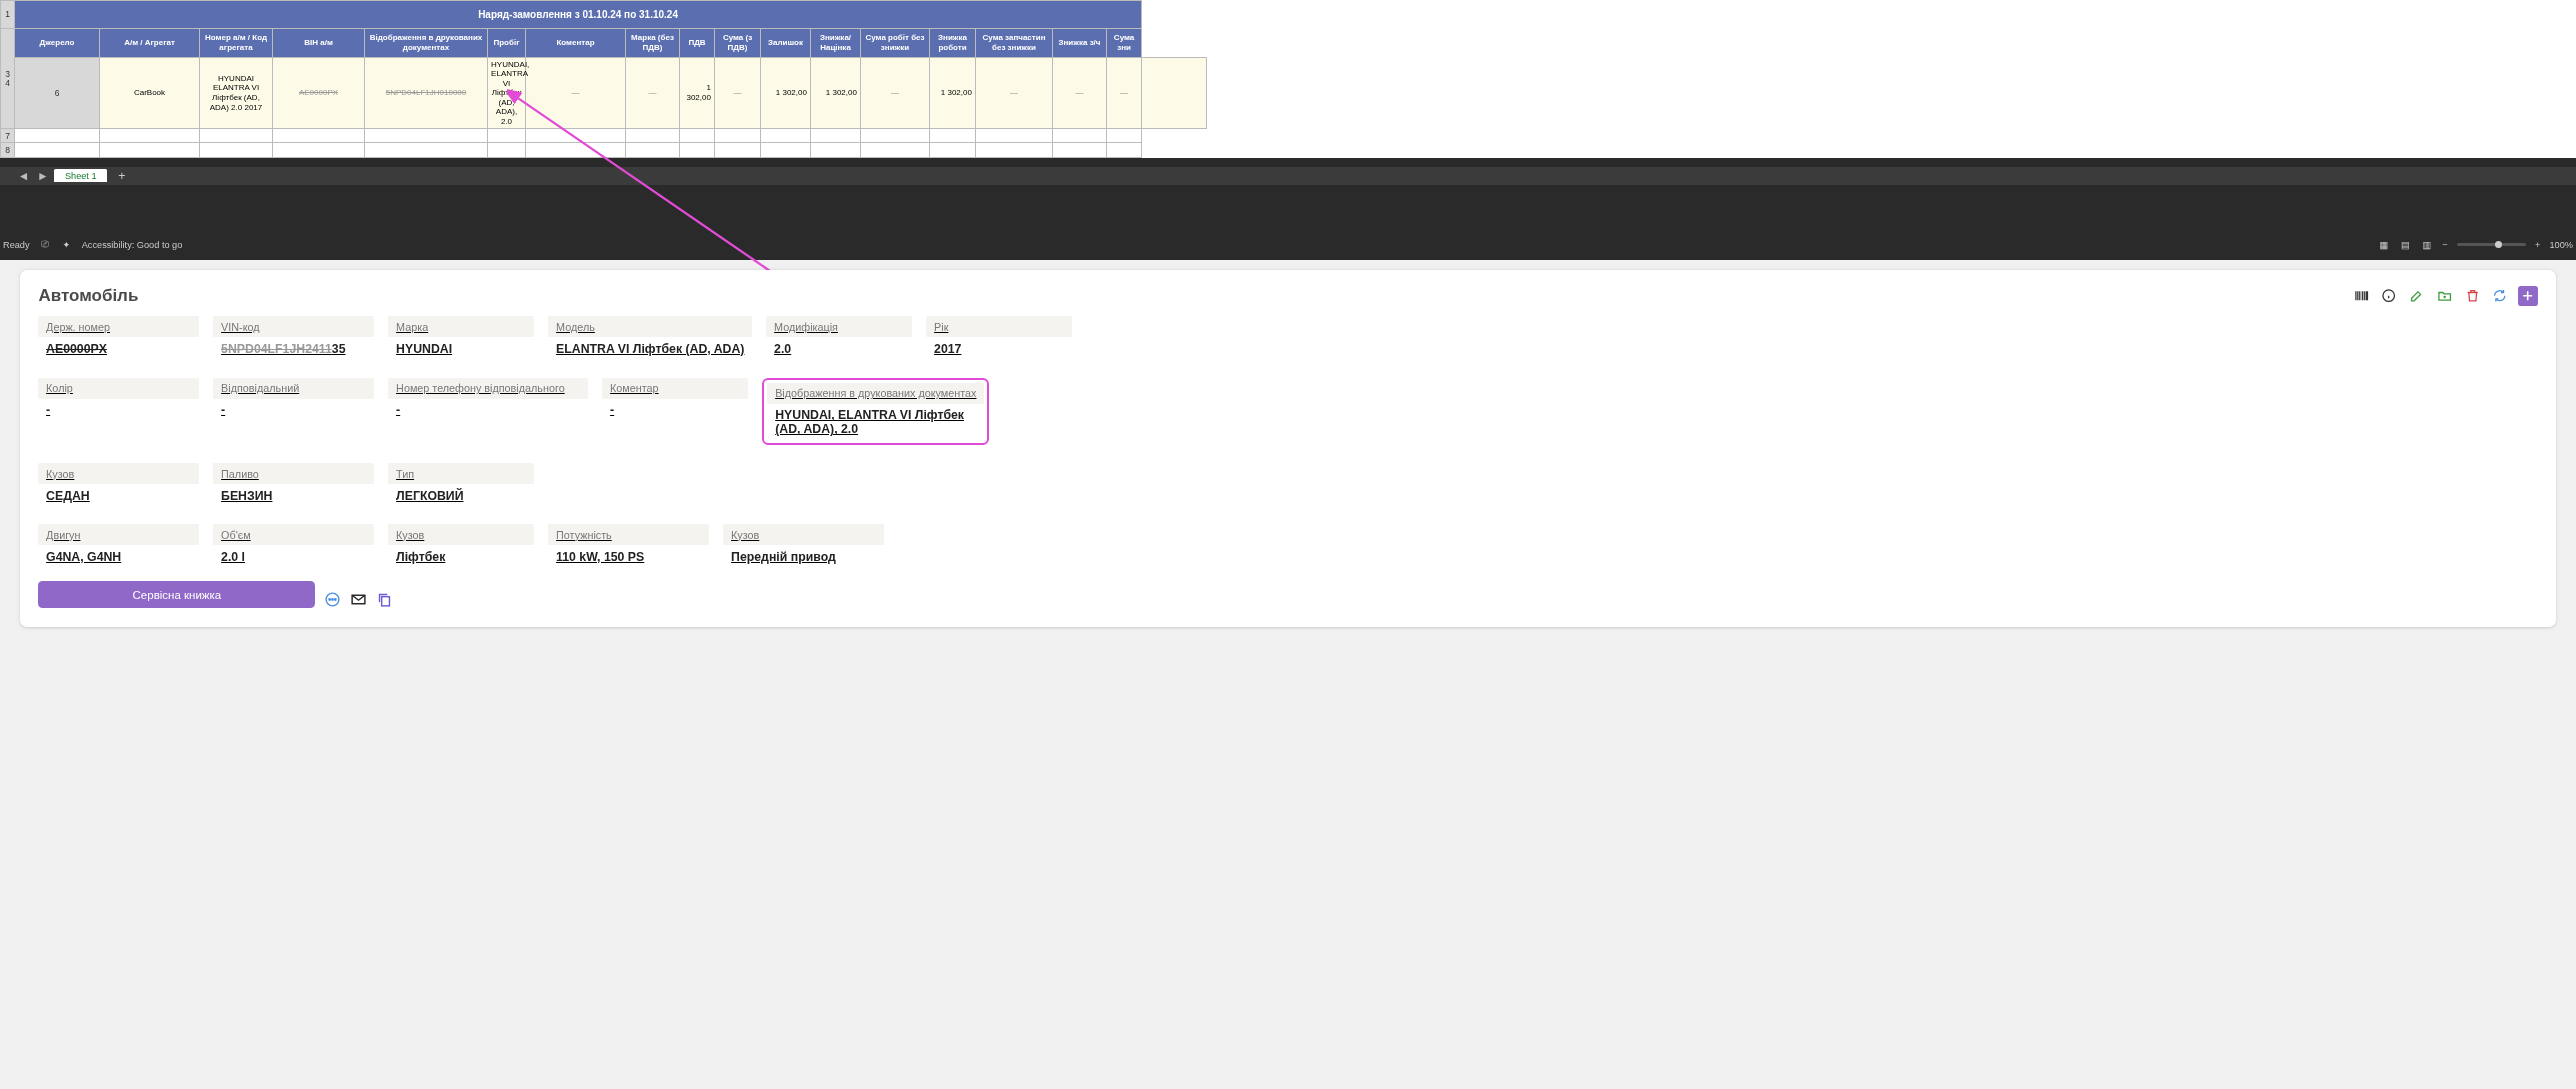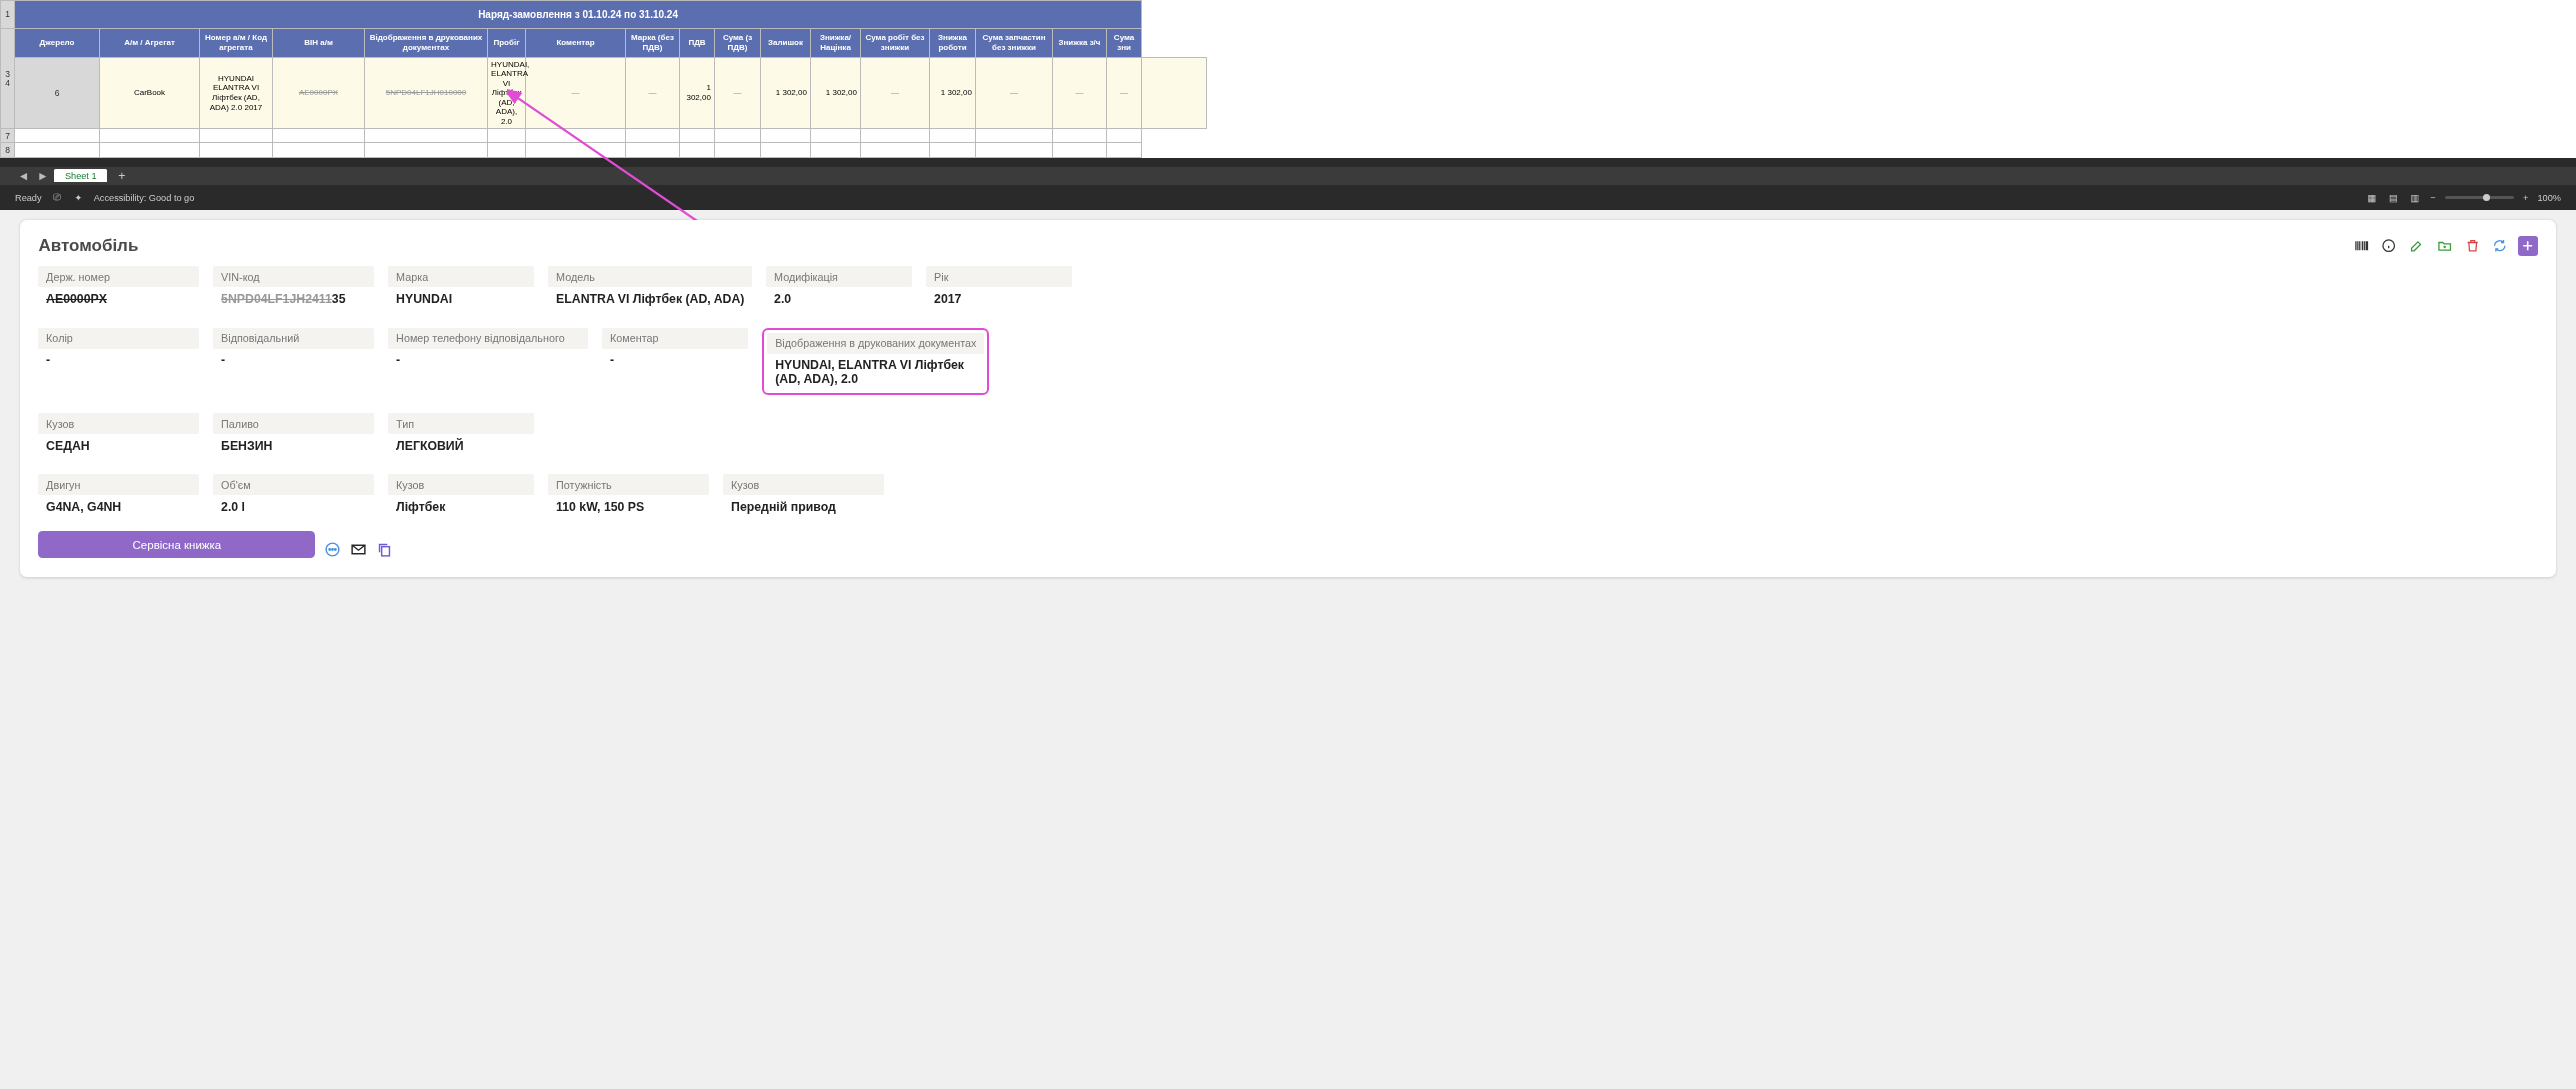--- a/index.html
+++ b/index.html
@@ -17,39 +17,39 @@
   .data-row td.dash { color: #888; }
   .redact { text-decoration: line-through; color: #999; }
   .blank-row td { background: #fff; height: 12.3px; }
   .sheet-bottom-dark { background: #2a2a2a; height: 9.2px; }
 
   .tabs-bar { background: #3b3b3b; display: flex; align-items: center; height: 18.4px; gap: 3.1px; padding-left: 15.4px; }
   .tabs-bar .arrow-btn { color: #bbb; padding: 0 4.6px; font-size: 9.2px; cursor: pointer; }
   .tabs-bar .tab { background: #fff; color: #147a2a; padding: 1.5px 10.8px; font-size: 9.2px; border-radius: 1.5px 1.5px 0 0; }
   .tabs-bar .plus { color: #ccc; padding: 0 7.7px; font-size: 12.3px; cursor: pointer; }
 
-  .status-bar { background: #2a2a2a; color: #ccc; display: flex; align-items: center; height: 25px; padding: 0 15px; font-size: 9.2px; justify-content: space-between; }
+  .status-bar { background: #2a2a2a; color: #ccc; display: flex; align-items: center; height: 31px; padding: 0 3px; font-size: 9.2px; justify-content: space-between; margin-top: 44px; }
   .status-left { display: flex; align-items: center; gap: 9.2px; }
   .status-right { display: flex; align-items: center; gap: 9.2px; }
   .status-icon { width: 12.3px; text-align: center; }
   .zoom-slider { width: 69px; height: 3.1px; background: #555; position: relative; border-radius: 1.5px; }
   .zoom-slider .thumb { width: 7.7px; height: 7.7px; background: #ccc; border-radius: 50%; position: absolute; top: -2.3px; left: 55%; }
 
   
   .card { background: #fff; margin: 10px 20px; border-radius: 7px; box-shadow: 0 0.8px 3.1px rgba(0,0,0,0.15); padding: 15.4px 18.4px 18.4px; position: relative; }
   .card-head { display: flex; justify-content: space-between; align-items: center; margin-bottom: 10.8px; }
   .card-title { font-size: 17px; font-weight: bold; color: #4a4a4a; }
   .card-icons { display: flex; gap: 7.7px; align-items: center; }
   .card-icons .ic { width: 20px; height: 20px; display: flex; align-items: center; justify-content: center; border-radius: 3.1px; cursor: pointer; }
   .card-icons svg { width: 15.4px; height: 15.4px; }
   .ic-add { background: #9069c8; }
   .ic-add svg { stroke: #fff; }
 
   .fields { display: flex; flex-wrap: wrap; gap: 9.2px 14px; }
-  .field { min-width: 123px; flex: 0 0 auto; }
+  .field { min-width: 123px; flex: 0 0 auto; text-decoration: underline; }
   .field .label { background: #f5f3f0; color: #777; font-size: 10.8px; padding: 4.6px 7.7px; border-radius: 1.5px; margin-bottom: 1.5px; }
   .field .value { color: #222; font-size: 12.3px; font-weight: bold; padding: 3.1px 7.7px; }
   .field.w200 { width: 161px; }
   .field.w260 { width: 204px; }
   .field.w180 { width: 146px; }
   .field.highlight { border: 2.3px solid #e24bd6; border-radius: 6.1px; padding: 3.1px; width: 227px; }
   .field.highlight .label { background: #f5f3f0; }
   .row-break { flex-basis: 100%; height: 0; }
 
   .card-footer { display: flex; align-items: flex-end; gap: 7.7px; margin-top: 14px; }

